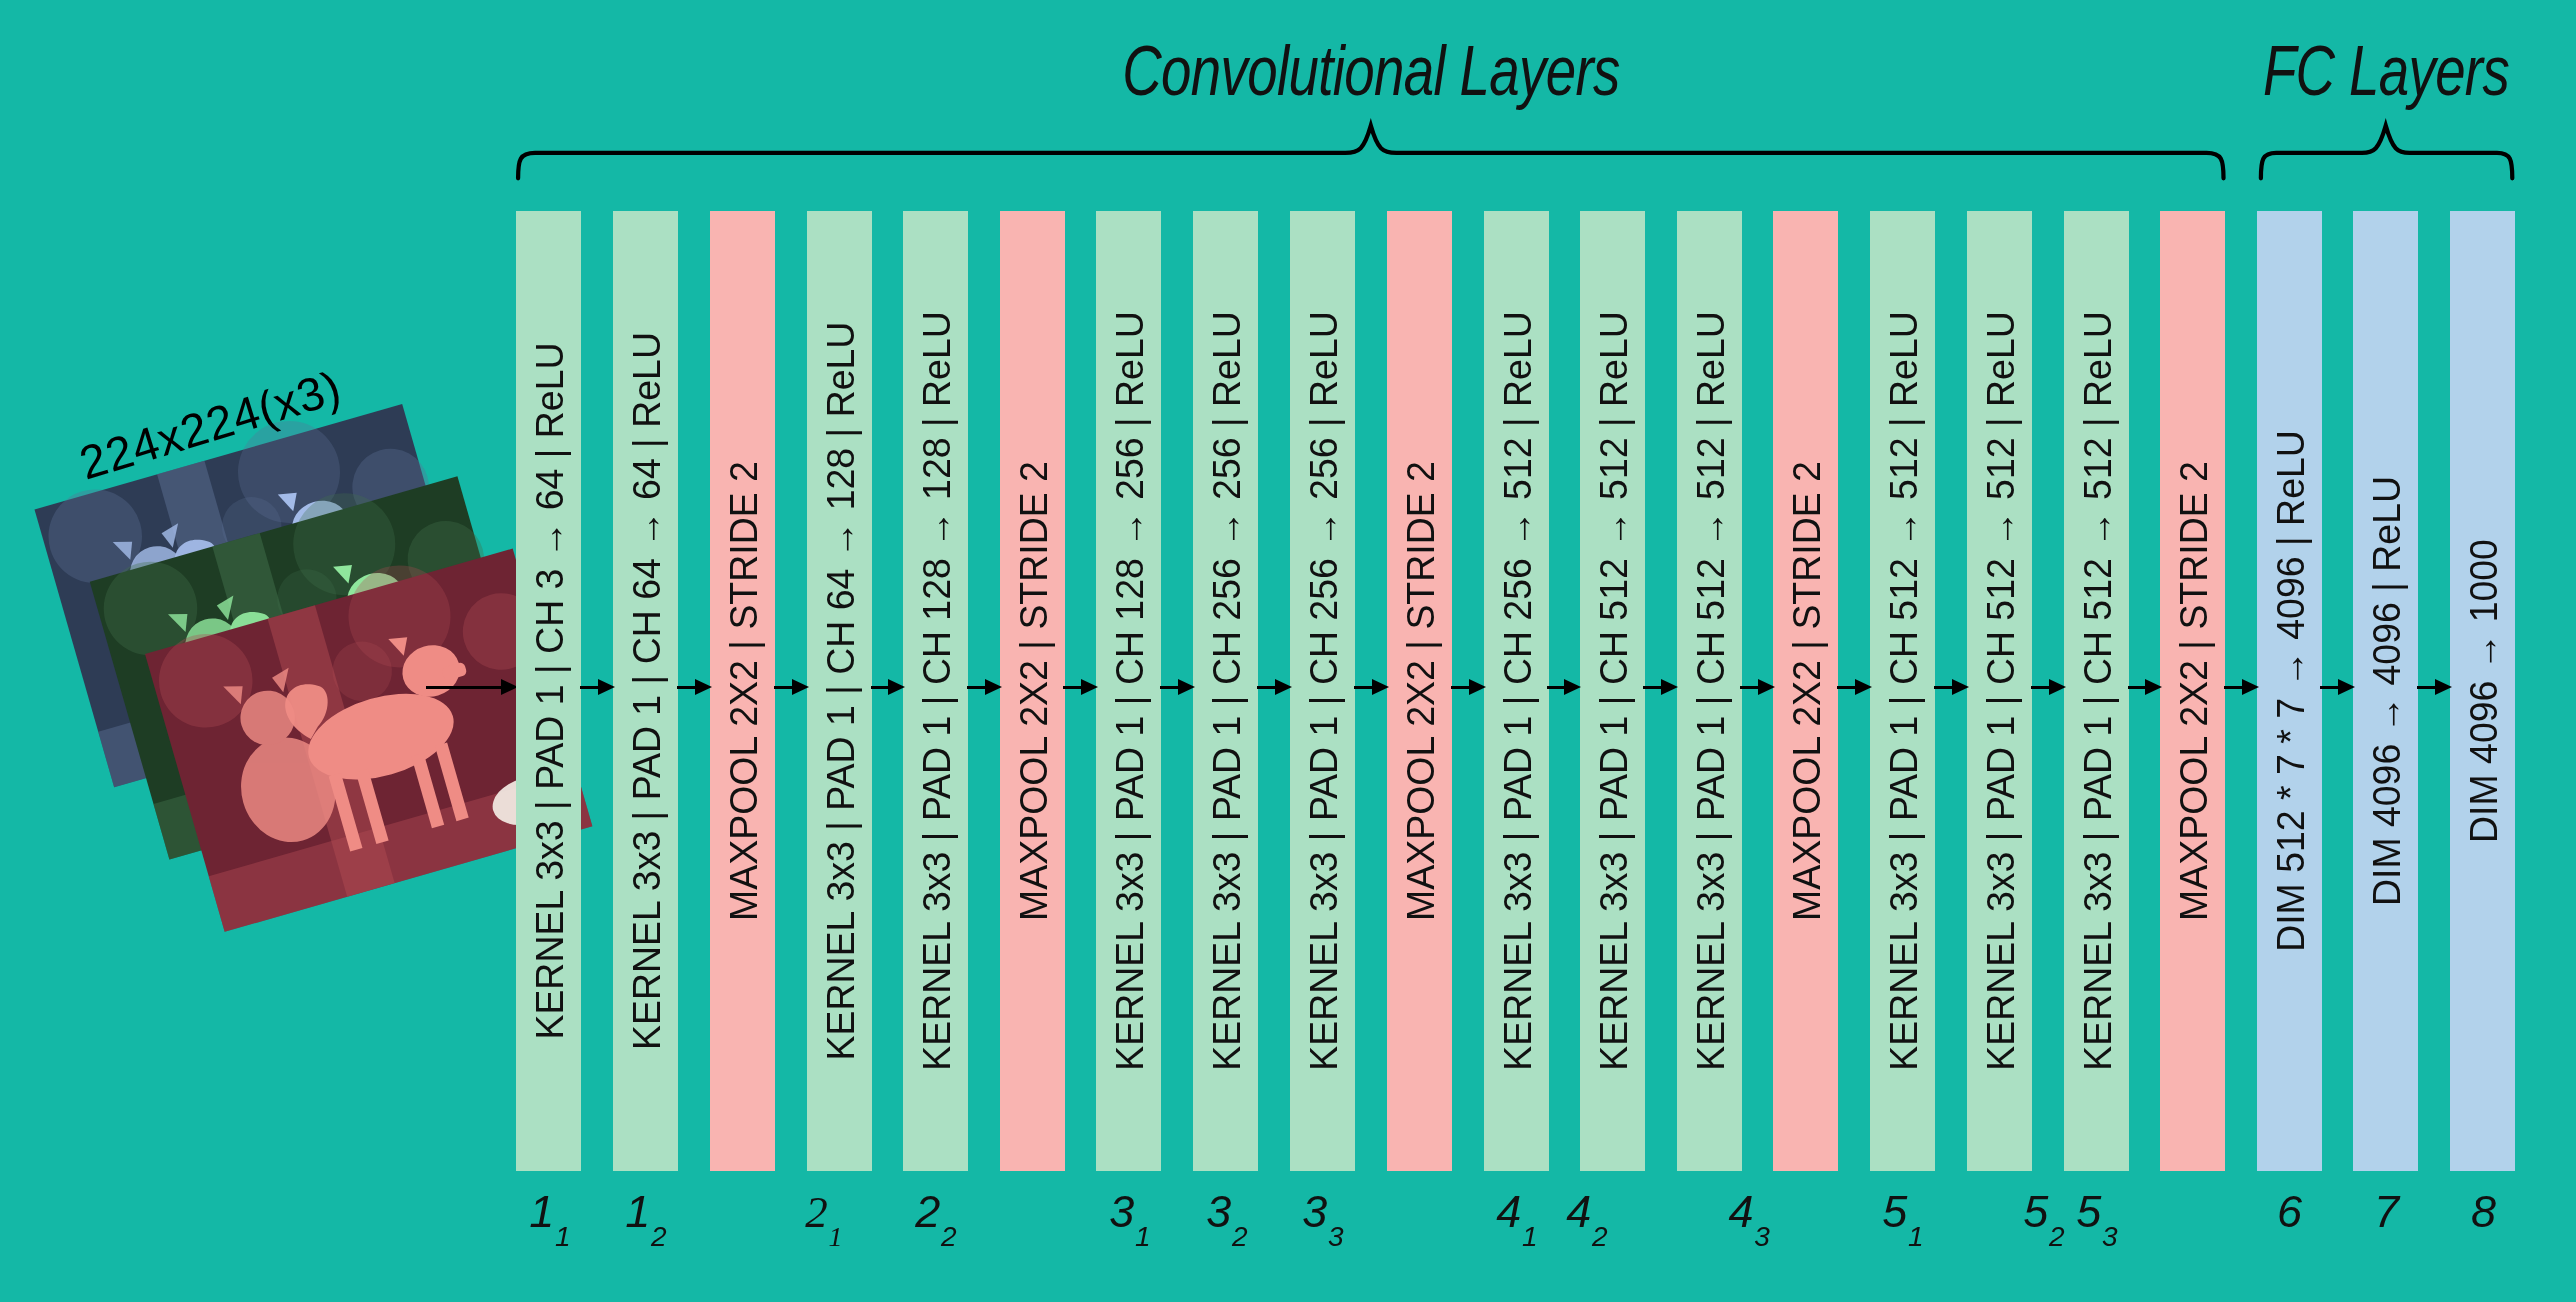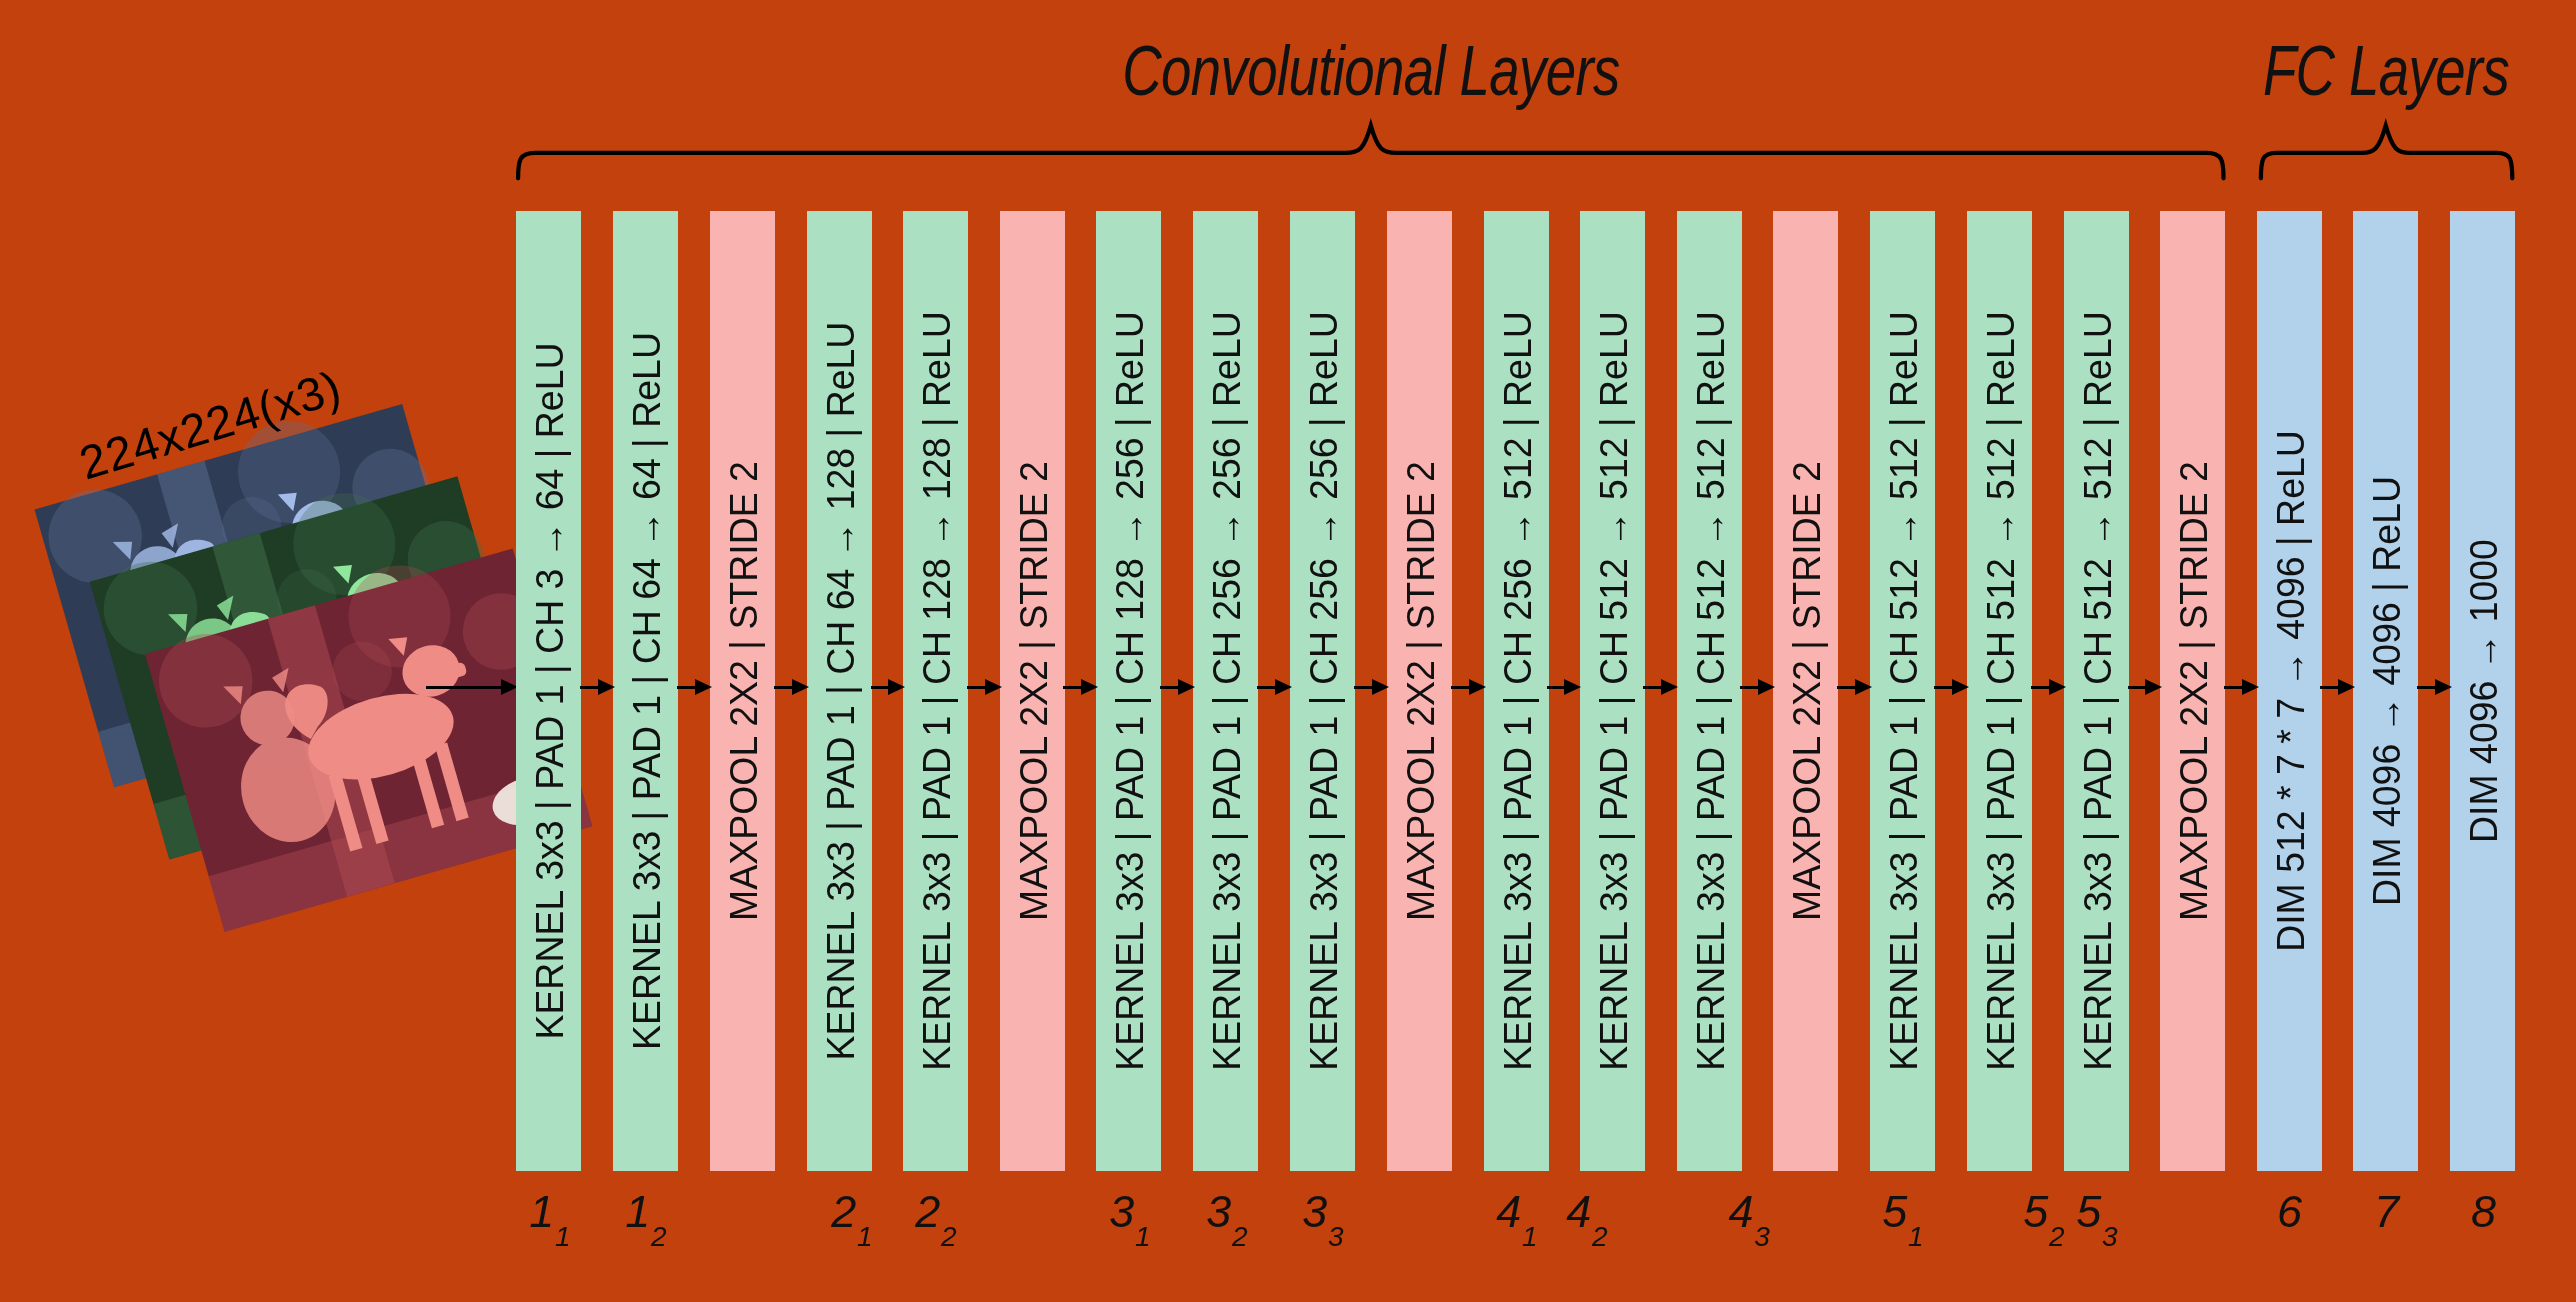--- a/index.html
+++ b/index.html
@@ -1,16 +1,16 @@
 <!DOCTYPE html>
 <html style="font-size:13.6px"><head>
 <meta charset="utf-8">
 <style>
   html,body{margin:0;padding:0;background:#ffffff;}
-  #canvas{position:relative;width:2576px;height:1302px;background:#c2410c;overflow:hidden;
+  #canvas{position:relative;width:2576px;height:1302px;background:#14b8a6;overflow:hidden;
           font-family:"Liberation Sans",sans-serif;color:#111;}
 
   
   .sec-title{position:absolute;top:31px;white-space:nowrap;font-style:italic;font-weight:400;
              font-size:70px;letter-spacing:-0.8px;transform:translateX(-50%) scaleX(.78);}
   #conv-title{left:1371px;}
   #fc-title{left:2386px;}
 
   
   #decor{position:absolute;left:0;top:0;pointer-events:none;}
@@ -129,21 +129,21 @@
         <span class="shaft"></span>
         <span class="head"></span>
       </div>
       <div class="bar" style="left: 807px; background: rgb(171, 224, 195);">
         <div class="rot">KERNEL 3x3 | PAD 1 | CH 64 → 128 | ReLU</div>
       </div>
       <div class="arrow" style="left: 774px; width: 35px;">
         <span class="shaft"></span>
         <span class="head"></span>
       </div>
-      <div class="num" style="left: 792px;">2<sub>1</sub></div>
+      <div class="num" style="left: 764px; font-family: Liberation Serif, serif;">2<sub>1</sub></div>
       <div class="bar" style="left: 903px; background: rgb(171, 224, 195);">
         <div class="rot">KERNEL 3x3 | PAD 1 | CH 128 → 128 | ReLU</div>
       </div>
       <div class="arrow" style="left: 871px; width: 34px;">
         <span class="shaft"></span>
         <span class="head"></span>
       </div>
       <div class="num" style="left: 876px;">2<sub>2</sub></div>
       <div class="bar" style="left: 1000px; background: rgb(249, 180, 177);">
         <div class="rot">MAXPOOL 2X2 | STRIDE 2</div>

